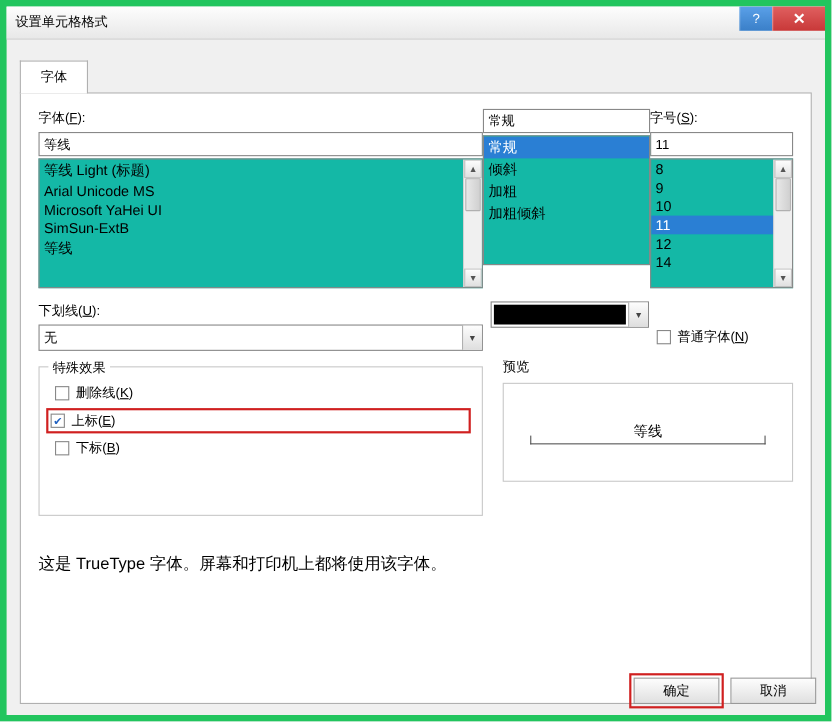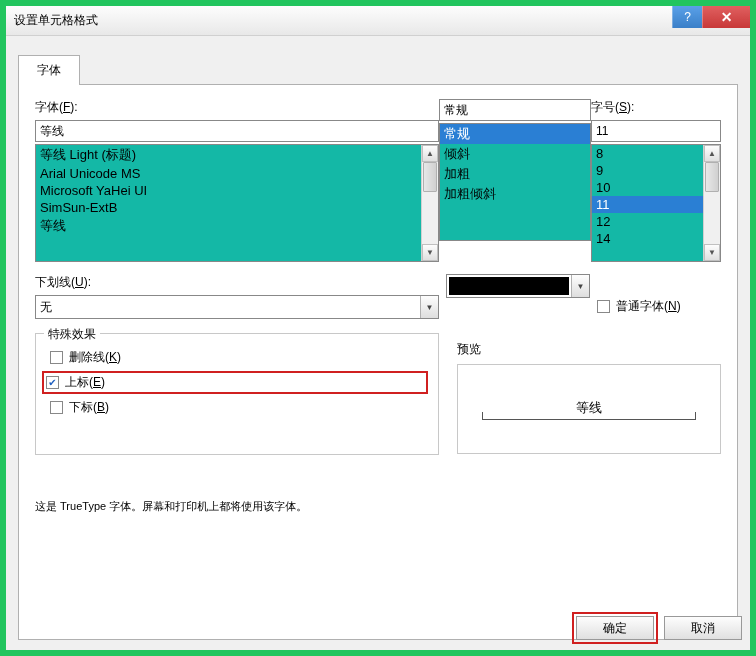--- a/index.html
+++ b/index.html
@@ -229,22 +229,22 @@
   .preview-inner::after {
     content:"";
     position:absolute;
     bottom:-1px;
     width:1px; height:8px;
     background:#555;
   }
   .preview-inner::before{left:0;}
   .preview-inner::after {right:0;}
   .footer-note {
-    margin-top: 44px;
-    font-size: 11px;
+    margin-top: 34px;
+    font-size: 15px;
   }
   .dialog-buttons {
     position: absolute;
     bottom: 10px;
     right: 8px;
     display: flex;
     gap: 10px;
   }
   .btn {
     width: 78px;
@@ -355,37 +355,37 @@
       </div>
       <div style="flex:1;display:flex;align-items:flex-end;padding-bottom:4px;">
         <div class="chk-row" style="padding:0">
           <span class="chk"></span>
           <span>普通字体(<u>N</u>)</span>
         </div>
       </div>
     </div>
 
     <div style="display:flex;gap:18px;">
-      <div class="groupbox" style="flex:0 0 404px;height:122px;">
+      <div class="groupbox" style="flex:0 0 404px;height:136px;">
         <div class="gb-title">特殊效果</div>
         <div class="chk-row">
           <span class="chk"></span>
           <span>删除线(<u>K</u>)</span>
         </div>
         <div class="chk-row highlight-red">
           <span class="chk">✔</span>
           <span>上标(<u>E</u>)</span>
         </div>
         <div class="chk-row">
           <span class="chk"></span>
           <span>下标(<u>B</u>)</span>
         </div>
       </div>
 
-      <div style="flex:1;margin-top:22px;">
+      <div style="flex:1;margin-top:6px;">
         <div class="gb-title" style="position:static;background:none;padding:0;margin-bottom:6px;">预览</div>
         <div class="preview-box">
           <div class="preview-inner">等线</div>
         </div>
       </div>
     </div>
 
     <div class="footer-note">这是 TrueType 字体。屏幕和打印机上都将使用该字体。</div>
 
   </div>

